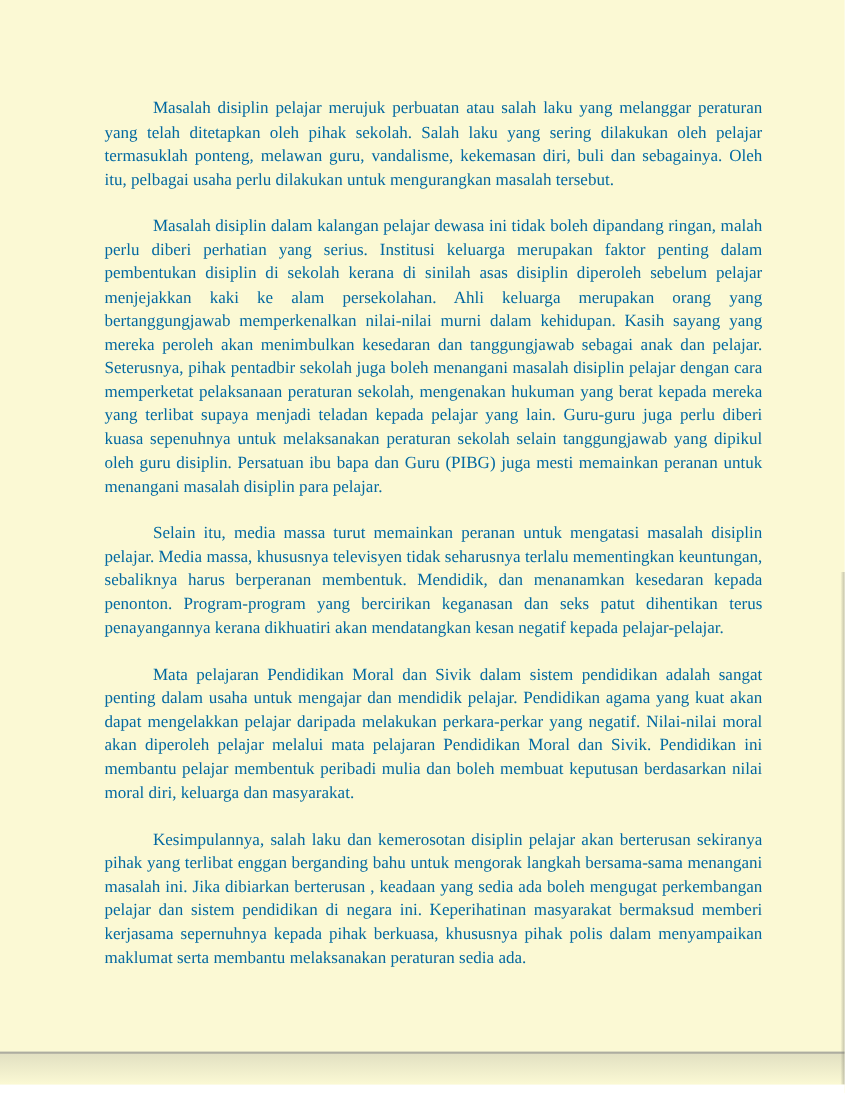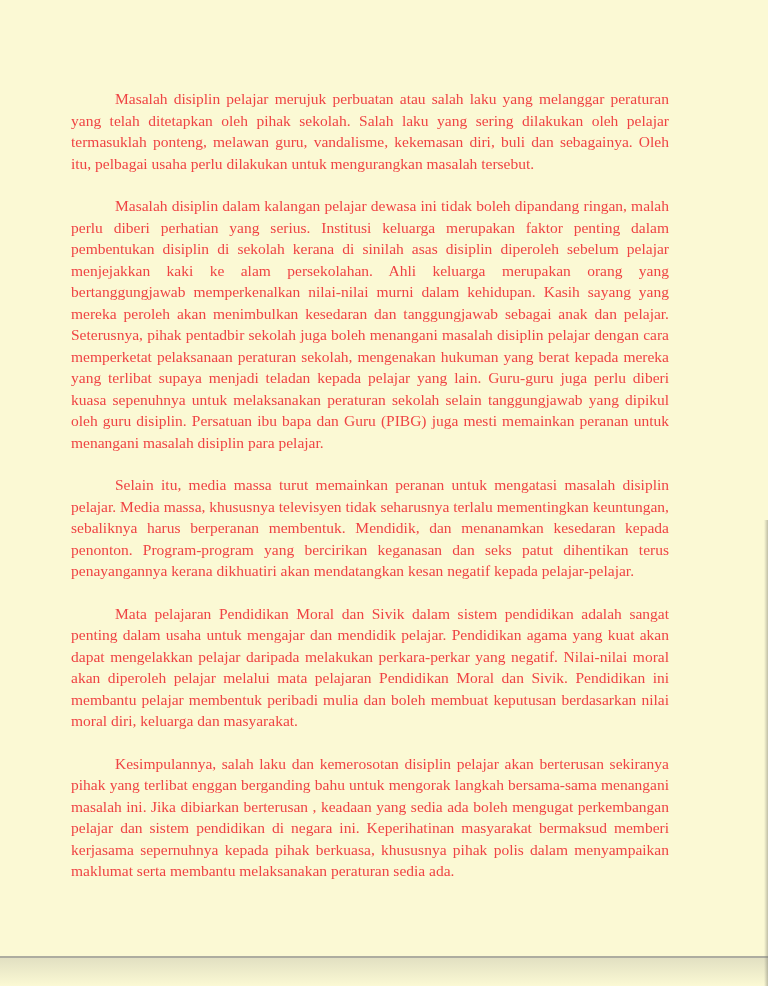--- a/index.html
+++ b/index.html
@@ -11,23 +11,23 @@
     position: relative;
     width: 768px;
     height: 994px;
     background: #fbf9d4;
     overflow: hidden;
     font-family: "Liberation Serif", "DejaVu Serif", serif;
   }
   .text-block {
     position: absolute;
     top: 88px;
-    left: 71px;
+    left: 95px;
     width: 598px;
-    color: #ef4444;
+    color: #0369a1;
     font-size: 15.5px;
     line-height: 21.5px;
     text-align: justify;
   }
   .text-block p {
     margin: 0 0 21px 0;
     text-indent: 44px;
   }
   
   .scan-line {

